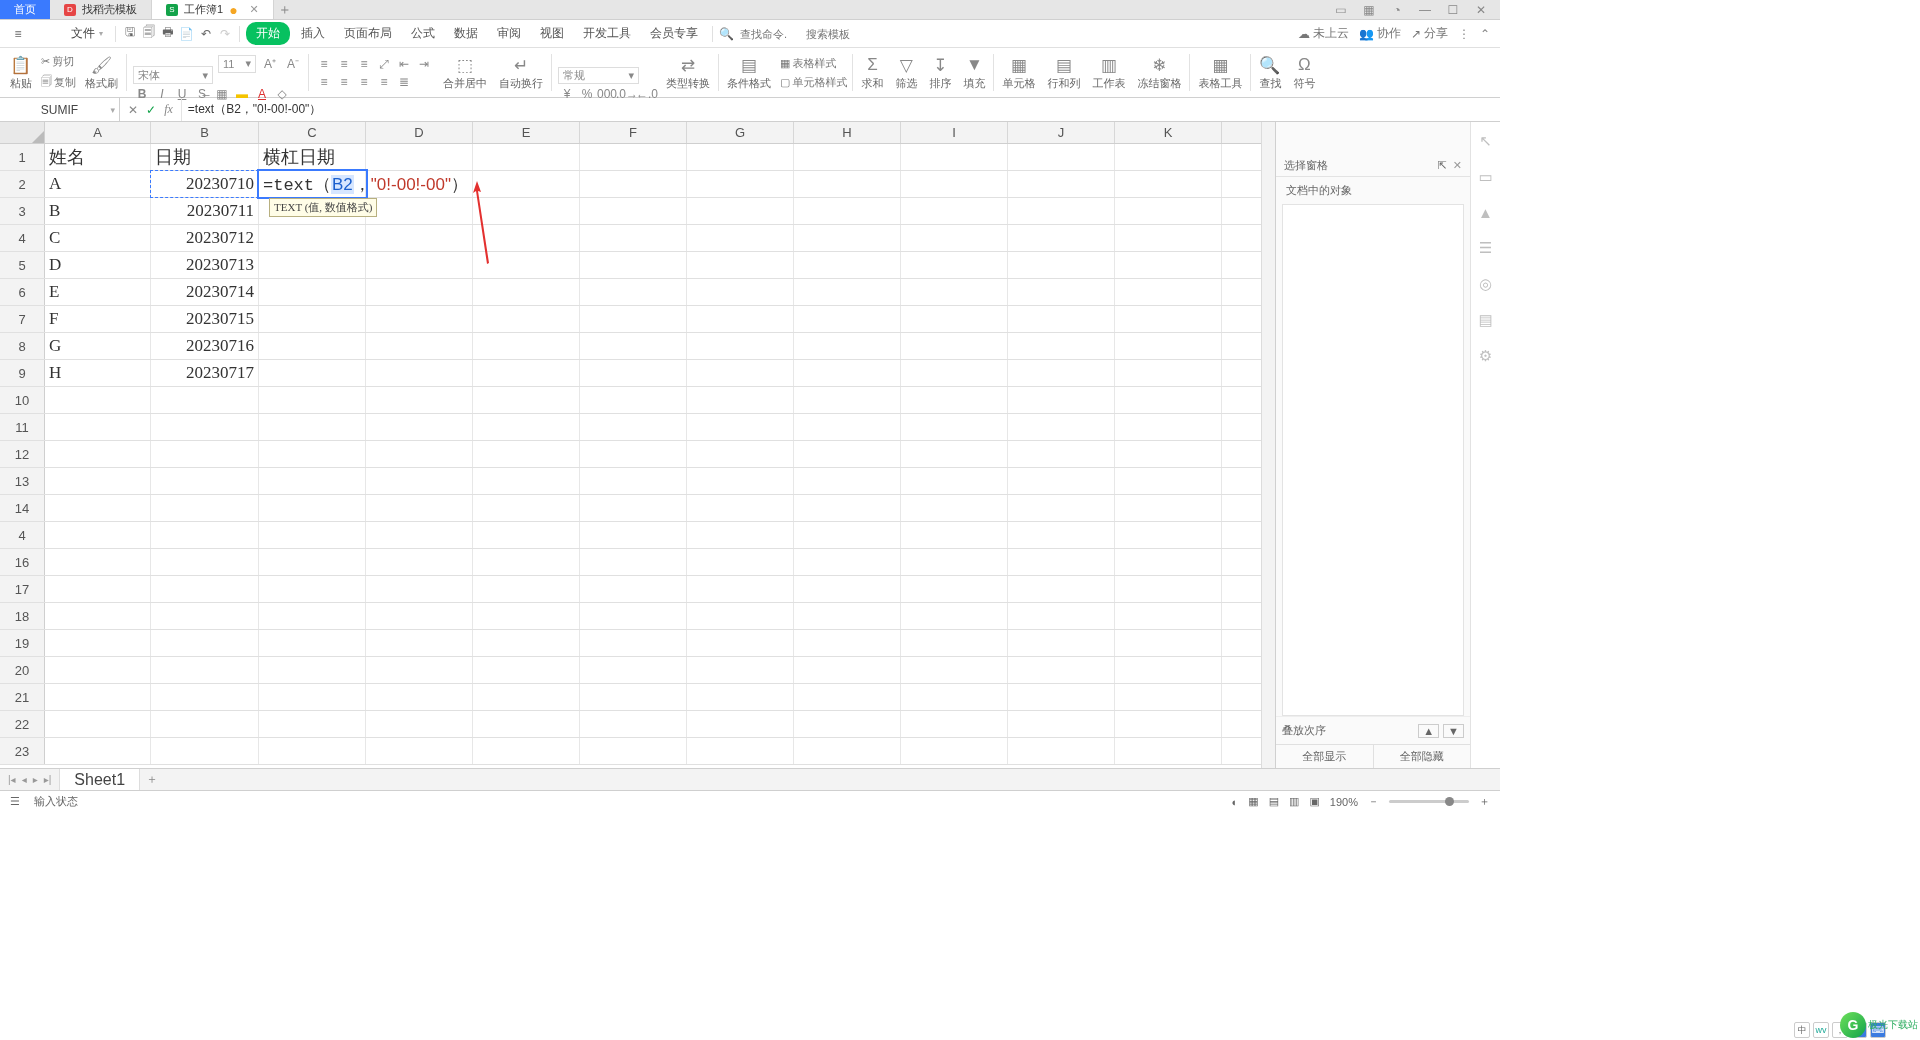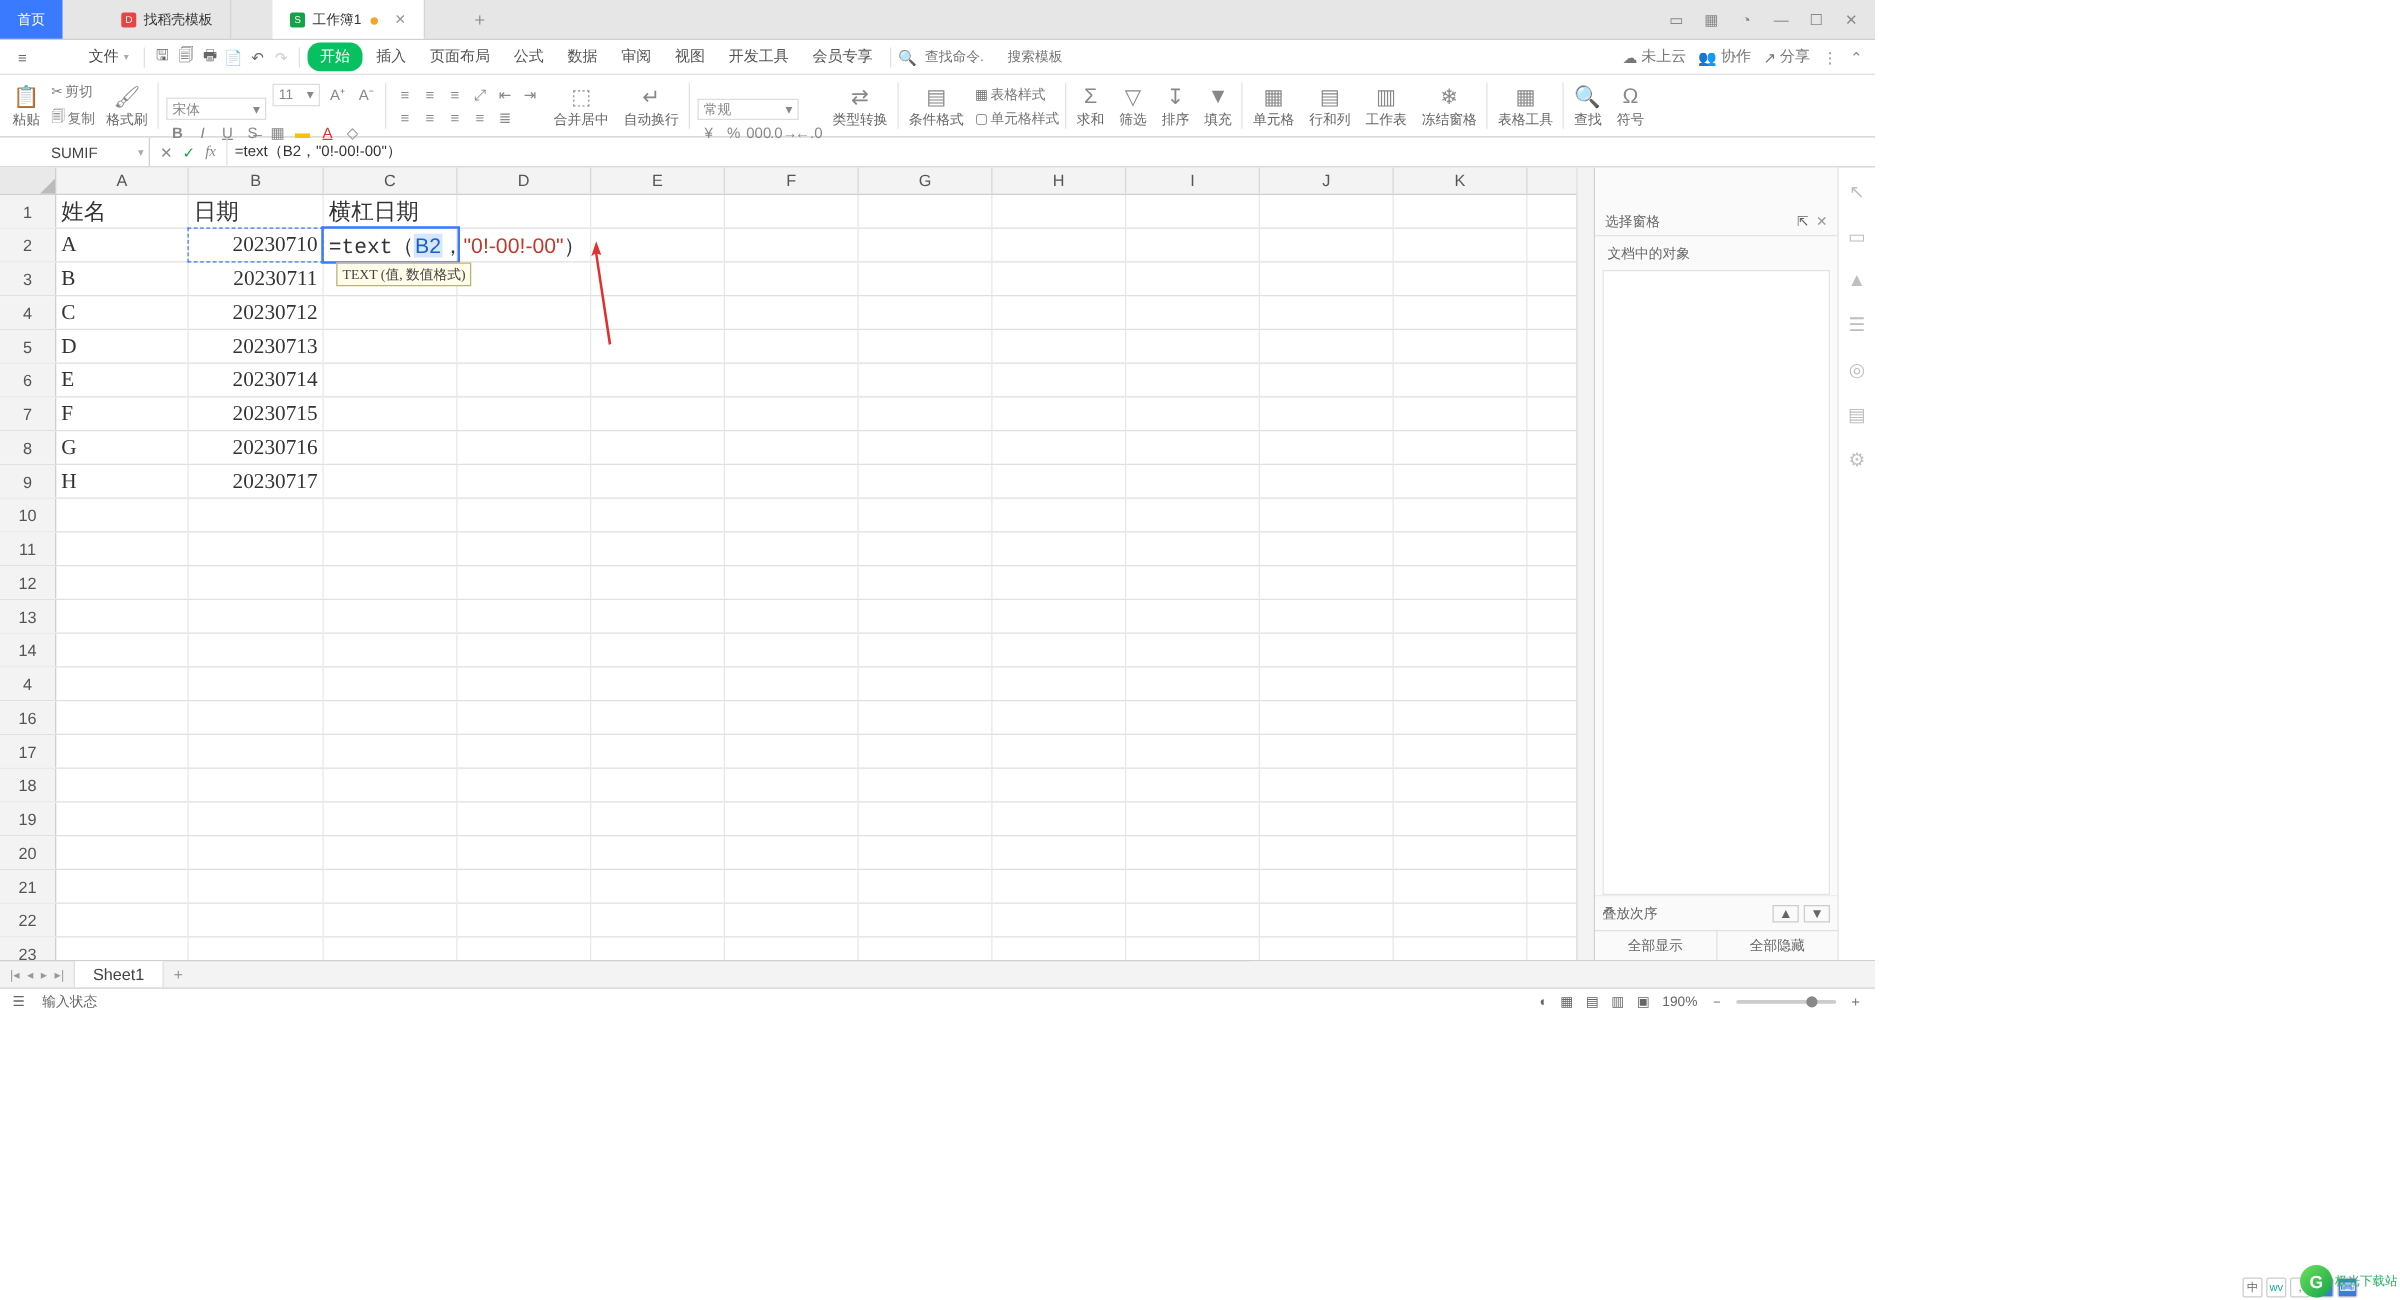--- a/index.html
+++ b/index.html
@@ -1,20 +1,20 @@
 <!DOCTYPE html>
 <html><head>
 <meta charset="utf-8">
 <style>
 *{box-sizing:border-box;margin:0;padding:0;font-family:"Microsoft YaHei",Arial,sans-serif;user-select:none;}
 html,body{width:1500px;height:812px;background:#fff;overflow:hidden;font-size:12px;color:#333;}
 .root{width:100%;height:100%;display:flex;flex-direction:column;}
 
 
-.tabbar{height:32px;background:#e6e6e6;display:flex;align-items:stretch;border-bottom:1px solid #d0d0d0;gap:33px;}
+.tabbar{height:20px;background:#e6e6e6;display:flex;align-items:stretch;border-bottom:1px solid #d0d0d0;}
 .tab{display:flex;align-items:center;padding:0 14px;font-size:11px;gap:6px;border-right:1px solid #d4d4d4;position:relative;}
 .tab.home{background:#3a7afe;color:#fff;border:none;}
 .tab.active{background:#fff;}
 .tab .doticon{width:10px;height:10px;display:inline-flex;align-items:center;justify-content:center;}
 .tab .dirty{color:#f5a623;font-size:14px;}
 .tab .close{margin-left:6px;color:#999;}
 .tab-plus{width:22px;display:flex;align-items:center;justify-content:center;color:#888;font-size:14px;}
 .tabbar-right{margin-left:auto;display:flex;align-items:center;gap:10px;padding:0 10px;color:#888;}
 .win-btn{width:18px;text-align:center;}
 
@@ -97,21 +97,21 @@
 .rp-btns div{flex:1;text-align:center;padding:4px 0;font-size:11px;color:#666;border-right:1px solid #e0e0e0;}
 .rp-btns div:last-child{border-right:none;}
 
 .sidetool{width:30px;border-left:1px solid #e2e2e2;display:flex;flex-direction:column;align-items:center;padding-top:10px;gap:18px;color:#bfbfbf;}
 .sidetool div{font-size:15px;}
 
 
 .sheetbar{height:22px;border-top:1px solid #cfcfcf;display:flex;align-items:stretch;background:#f3f3f3;}
 .sheet-nav{display:flex;align-items:center;gap:6px;padding:0 8px;color:#999;border-right:1px solid #ddd;}
 .sheet-nav span{font-size:10px;}
-.sheet-tab{padding:0 14px;display:flex;align-items:center;font-size:13px;background:#fff;border-right:1px solid #ddd;color:#444;}
+.sheet-tab{padding:0 14px;display:flex;align-items:center;font-size:16px;background:#fff;border-right:1px solid #ddd;color:#444;}
 .sheet-plus{width:24px;display:flex;align-items:center;justify-content:center;color:#888;}
 .hscroll{flex:1;}
 .hscroll-track{margin-left:auto;width:500px;height:12px;background:#f3f3f3;display:flex;align-items:center;}
 
 
 .status{height:22px;border-top:1px solid #cfcfcf;display:flex;align-items:center;padding:0 10px;font-size:11px;color:#666;gap:14px;}
 .status .right{margin-left:auto;display:flex;align-items:center;gap:10px;}
 .zoom-slider{width:80px;height:3px;background:#ccc;position:relative;border-radius:2px;}
 .zoom-slider::after{content:"";position:absolute;left:70%;top:-3px;width:9px;height:9px;background:#888;border-radius:50%;}
 .logo-corner{position:absolute;right:2px;bottom:2px;font-size:10px;color:#2fae62;display:flex;align-items:center;gap:2px;}

